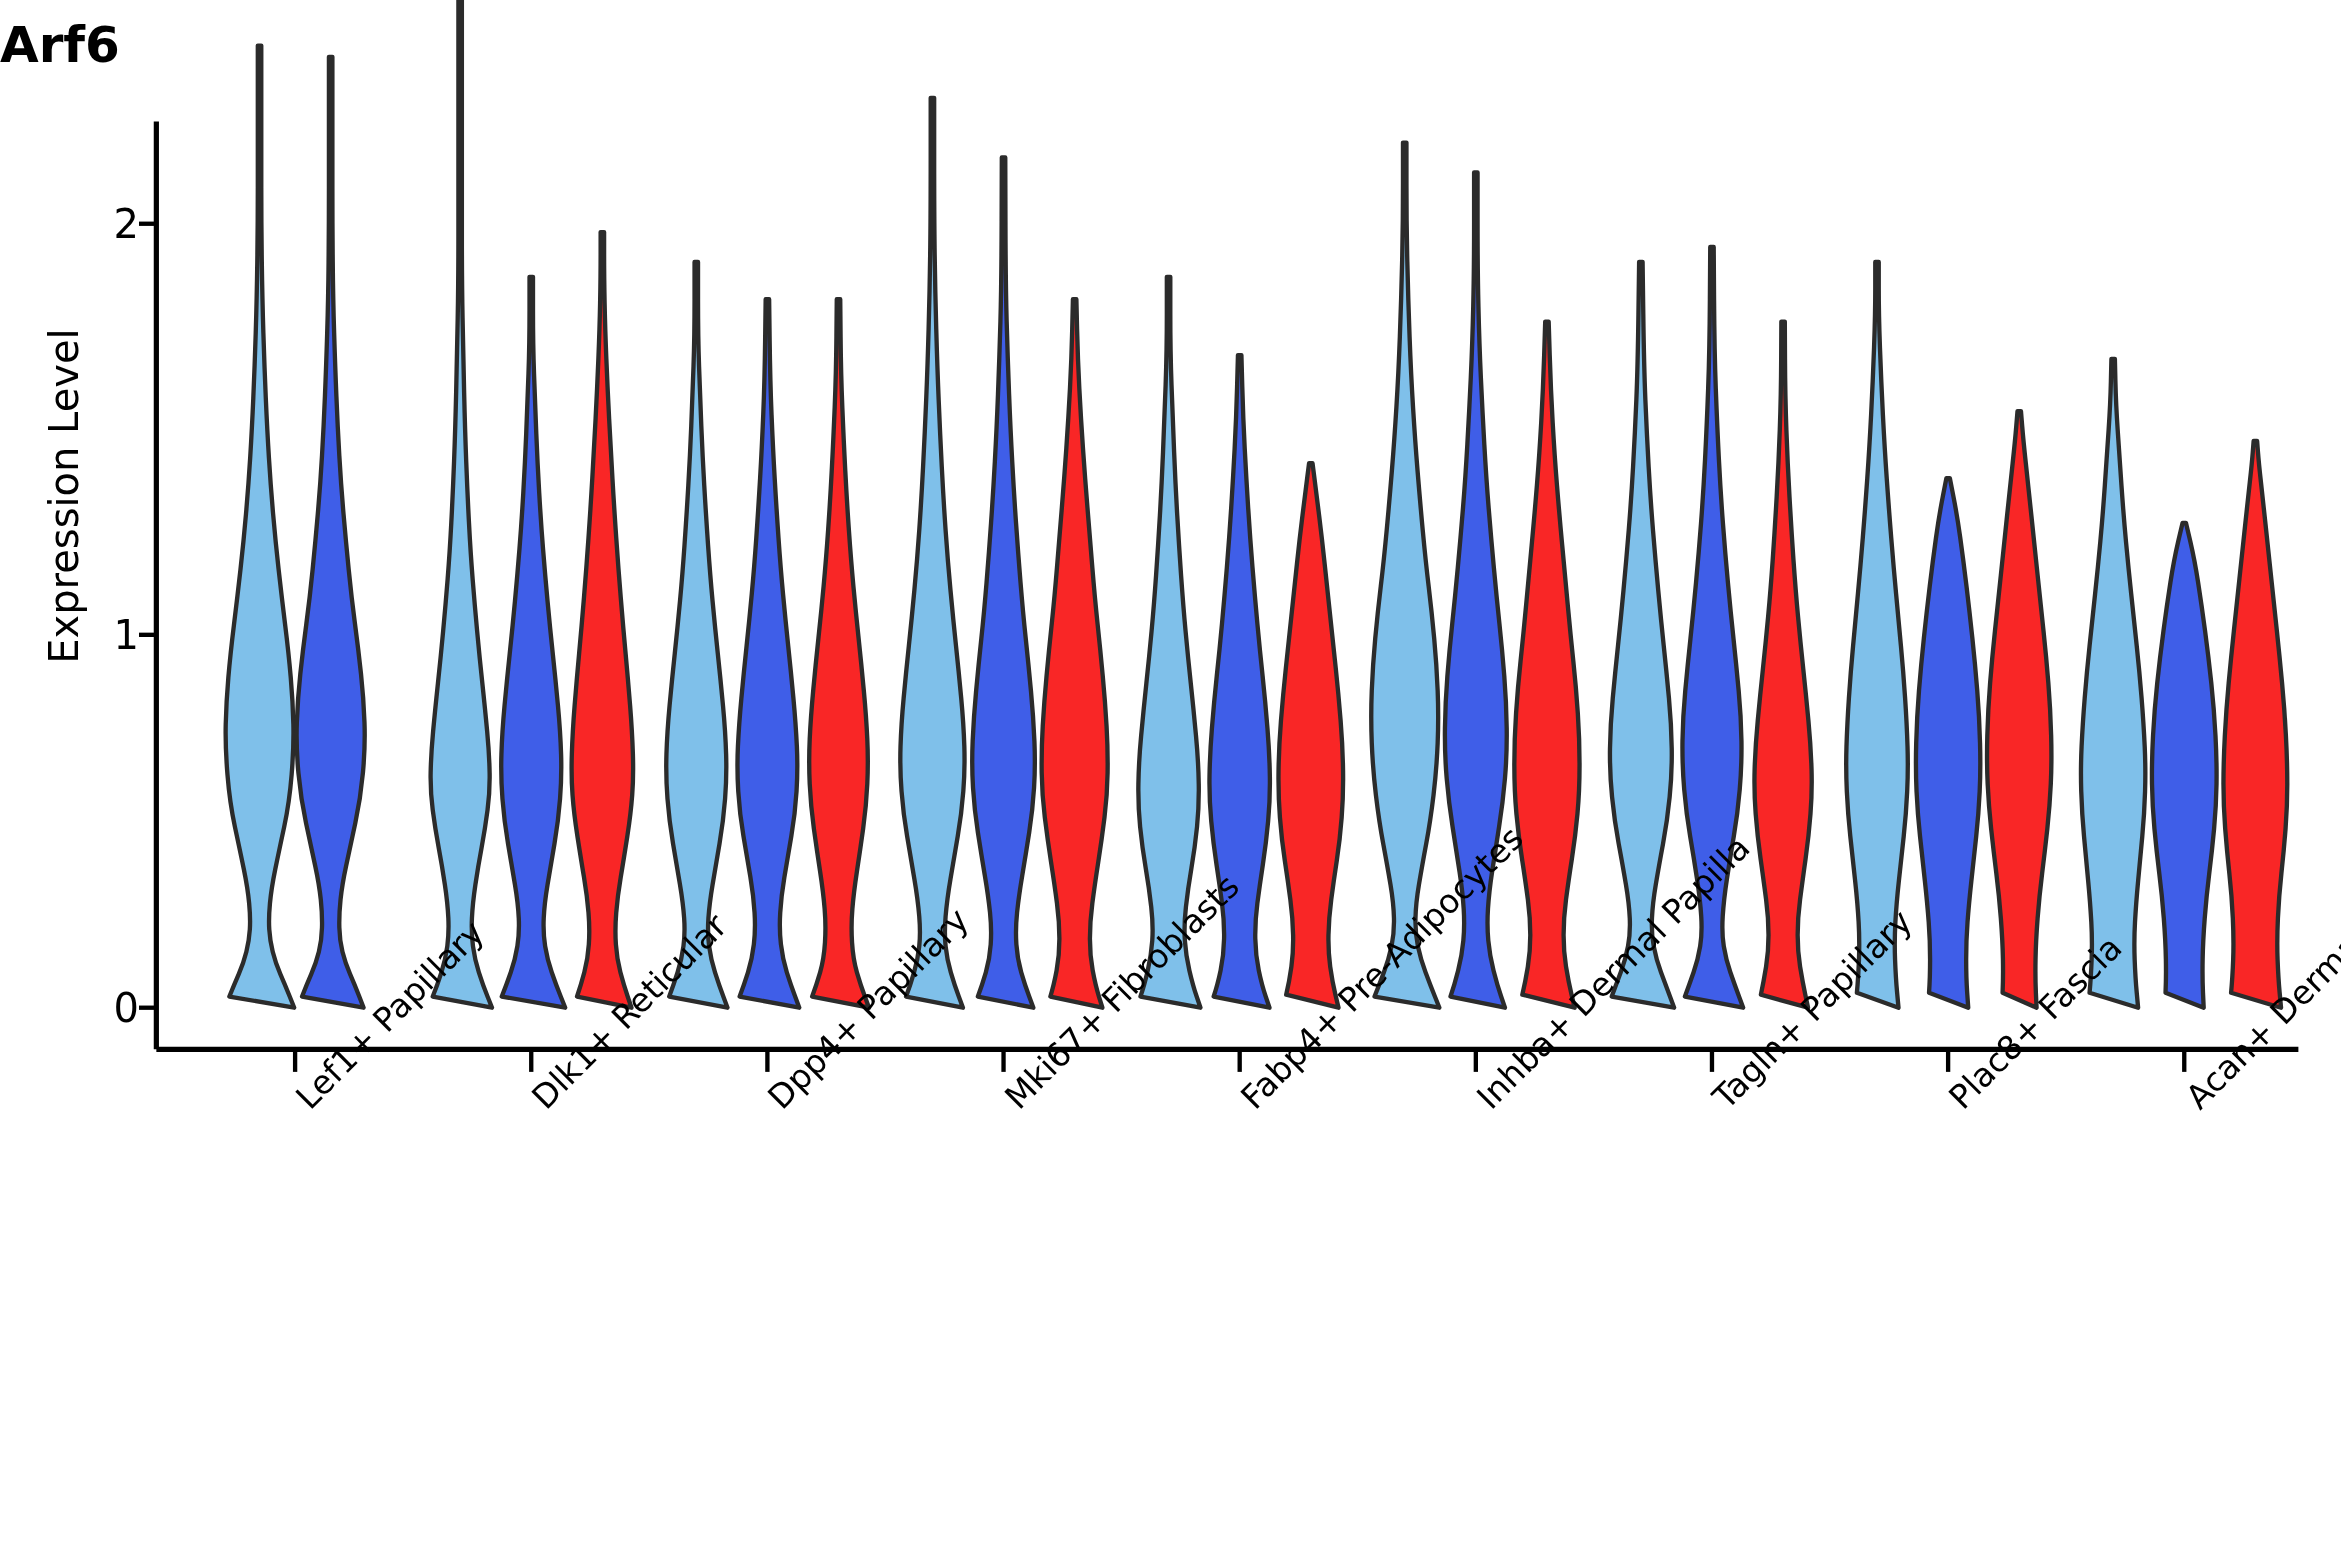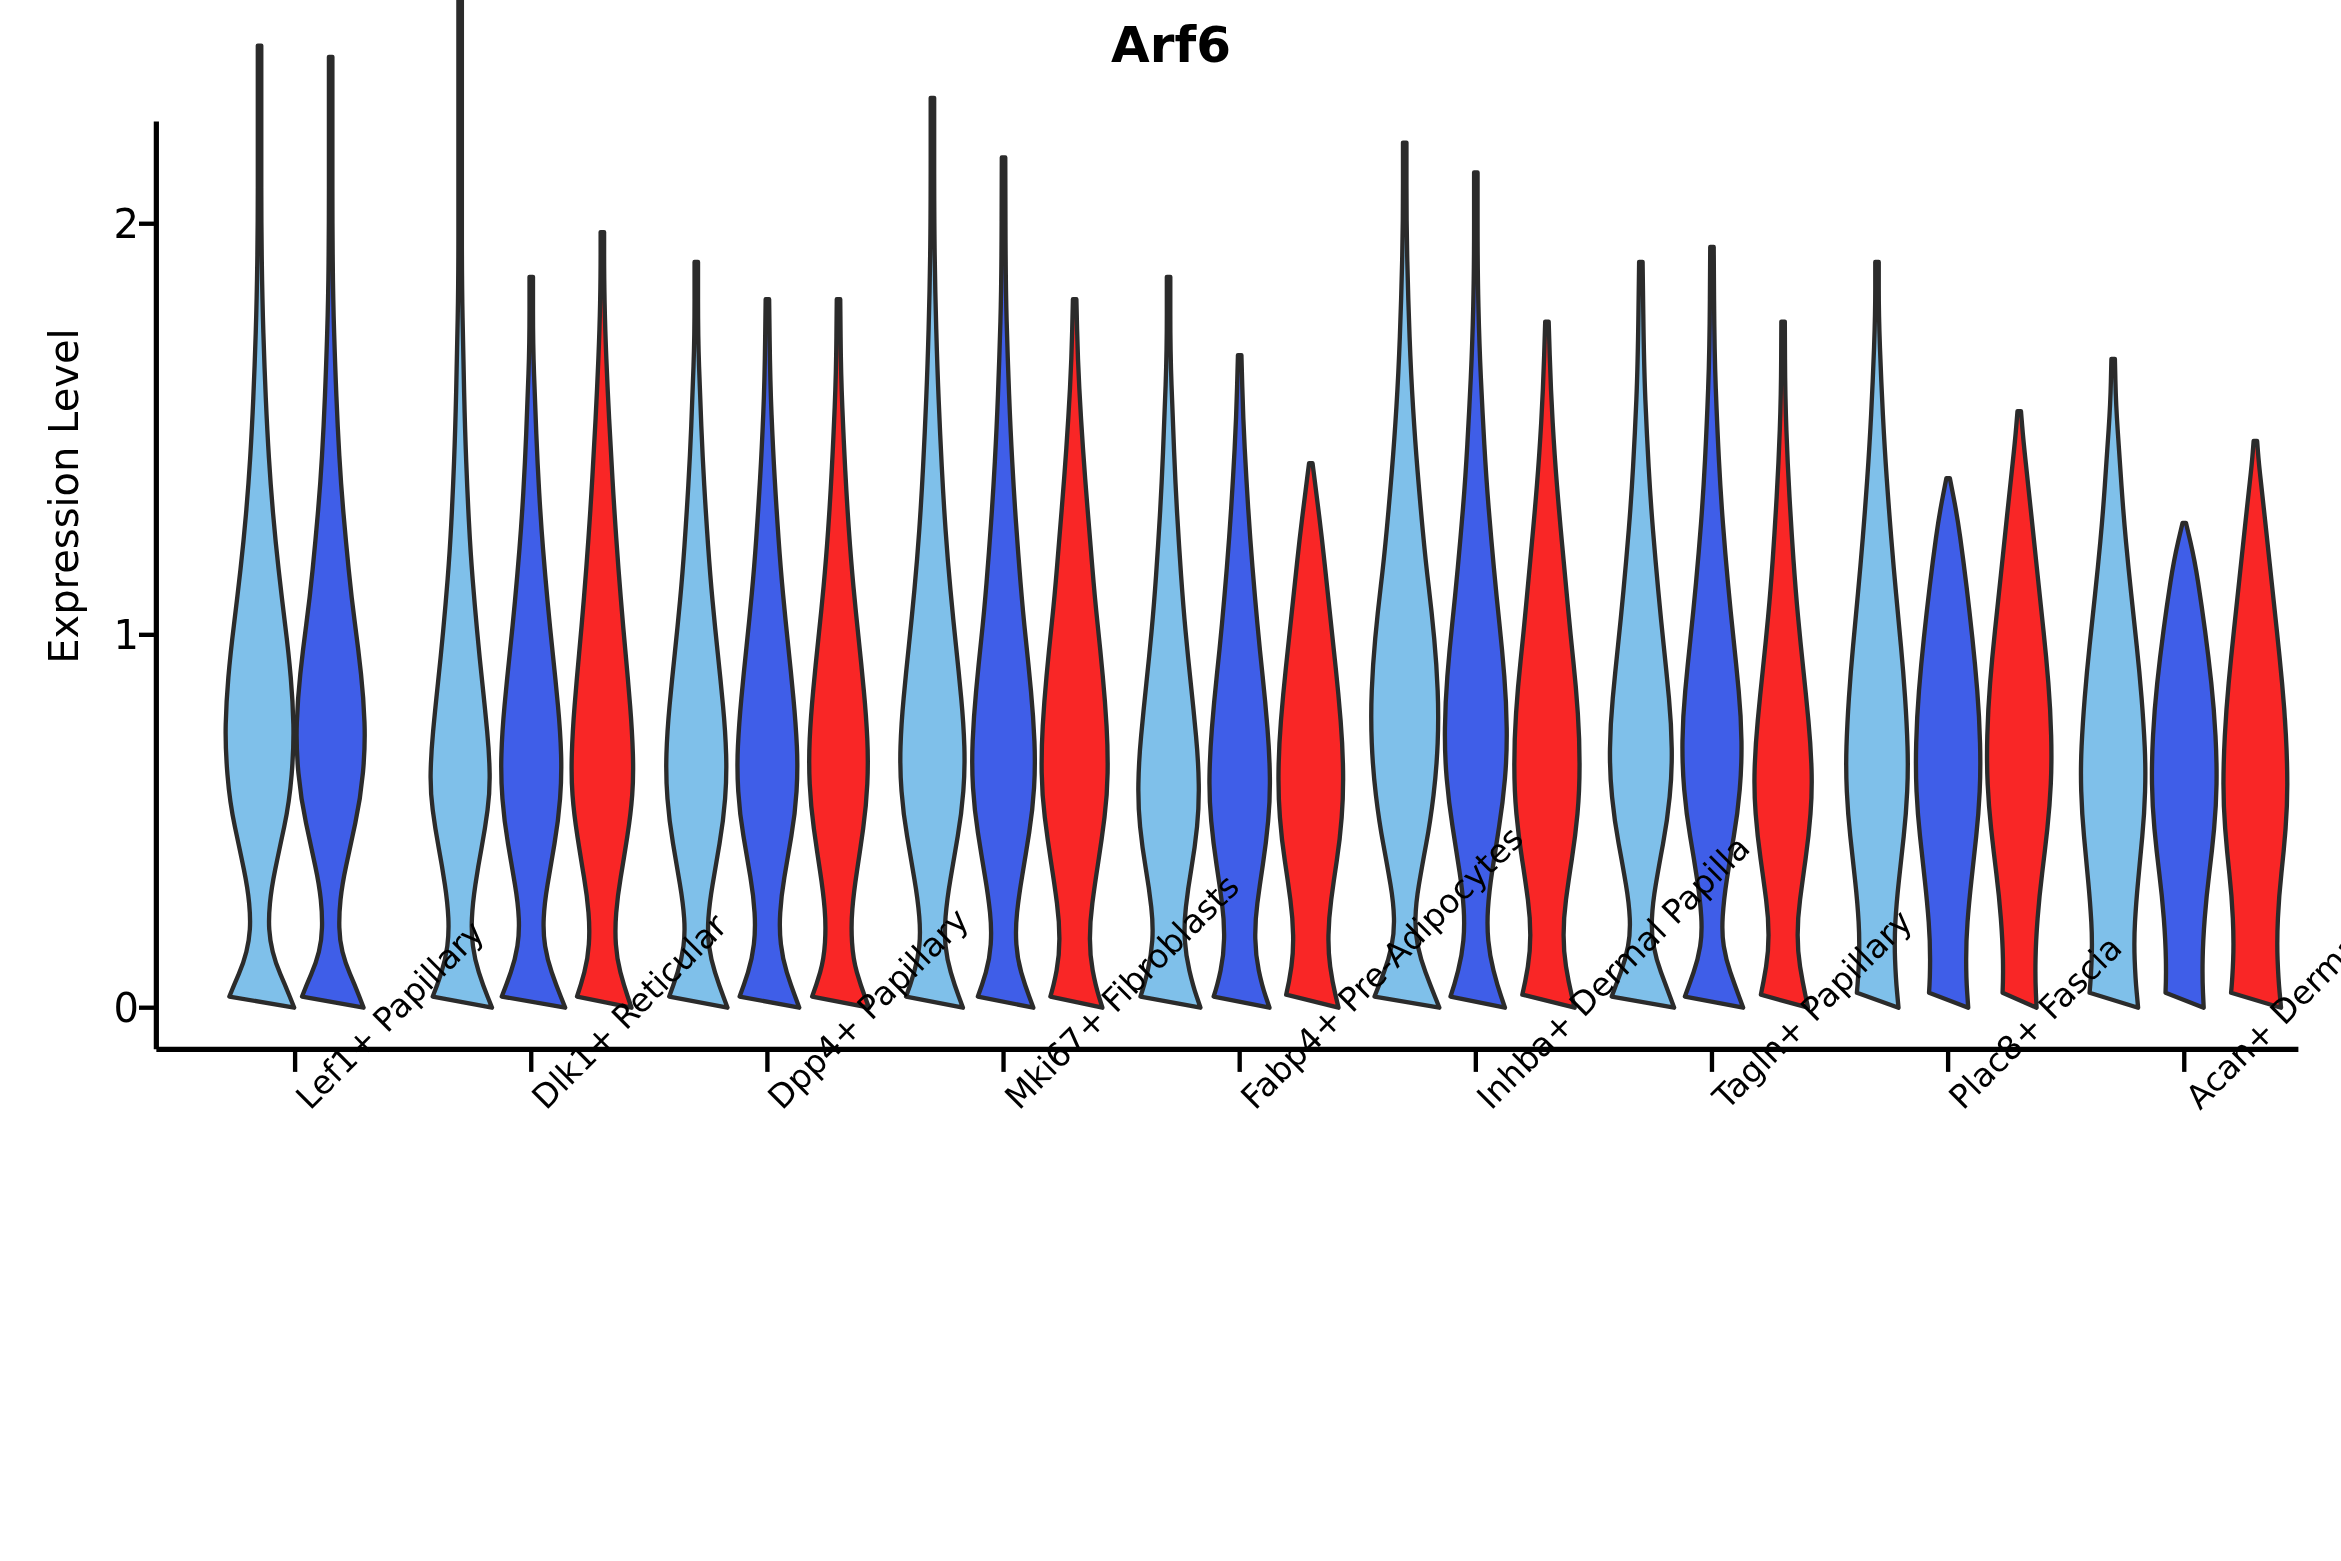--- a/index.html
+++ b/index.html
@@ -1,20 +1,20 @@
 <!DOCTYPE html>
 <html style="font-size:14px"><head>
 <meta charset="utf-8">
 <style>
   html,body{margin:0;padding:0;background:#ffffff;}
   body{width:2342px;height:1561px;overflow:hidden;
        font-family:"DejaVu Sans","Liberation Sans",sans-serif;}
   #root{position:relative;width:2342px;height:1561px;background:#fff;}
   #plot-title{
-    position:absolute;left:0;top:15.6px;width:2342px;text-align:center;
+    position:absolute;left:0;top:15.6px;width:2342px;
     font-size:50px;font-weight:bold;color:#000;letter-spacing:0px;
   }
   #ylabel{
     position:absolute;left:-205px;top:473px;width:538px;text-align:center;
     font-size:40px;color:#000;transform:rotate(-90deg);transform-origin:center center;
   }
   .ytick-label{position:absolute;font-size:40px;color:#000;text-align:right;width:104px;}
   .xtick-label{
     position:absolute;font-size:33px;color:#000;white-space:nowrap;
     transform:rotate(-45deg);transform-origin:left top;

